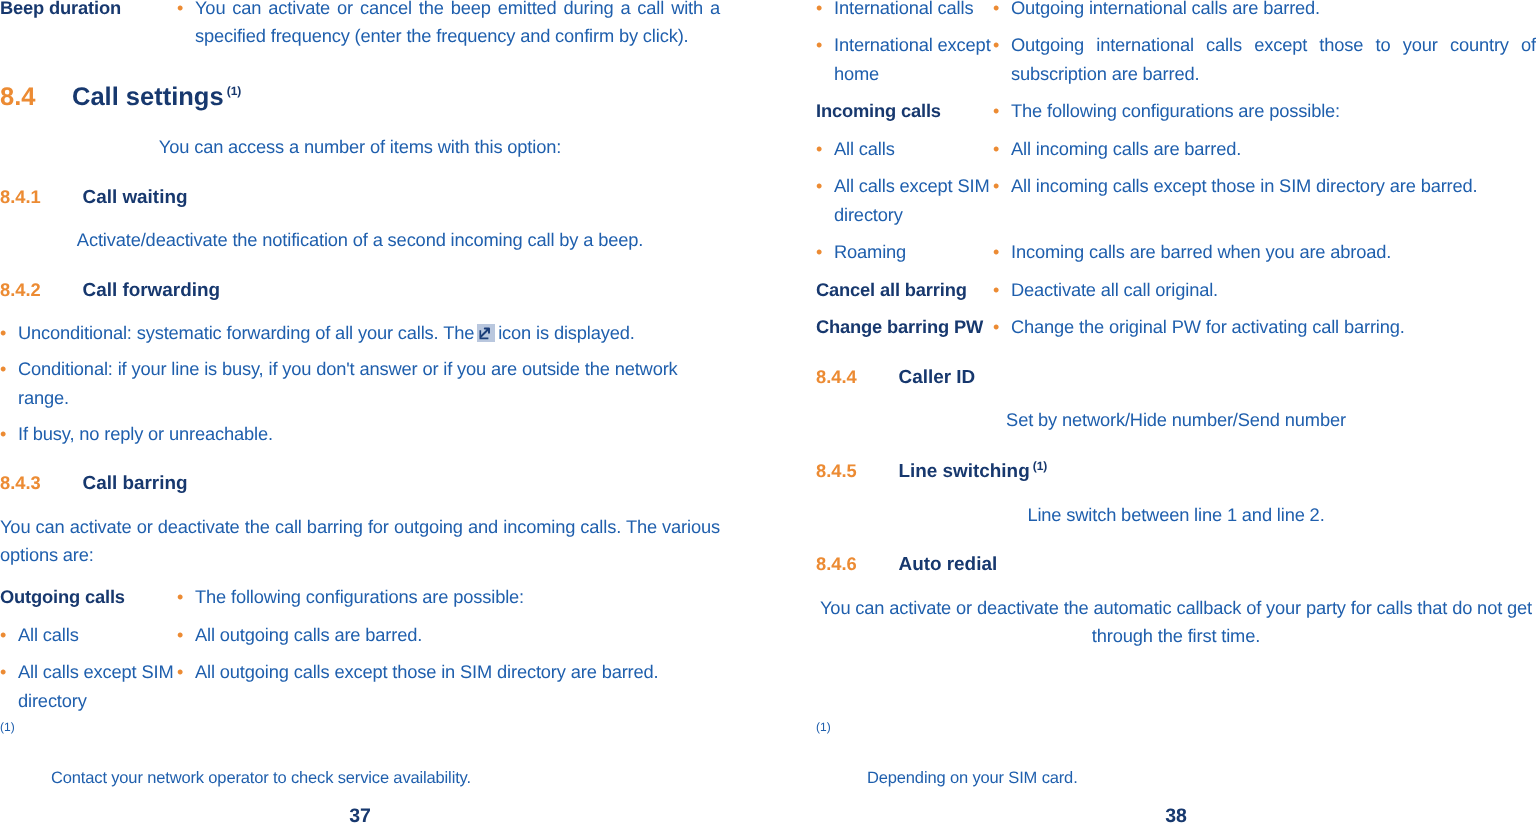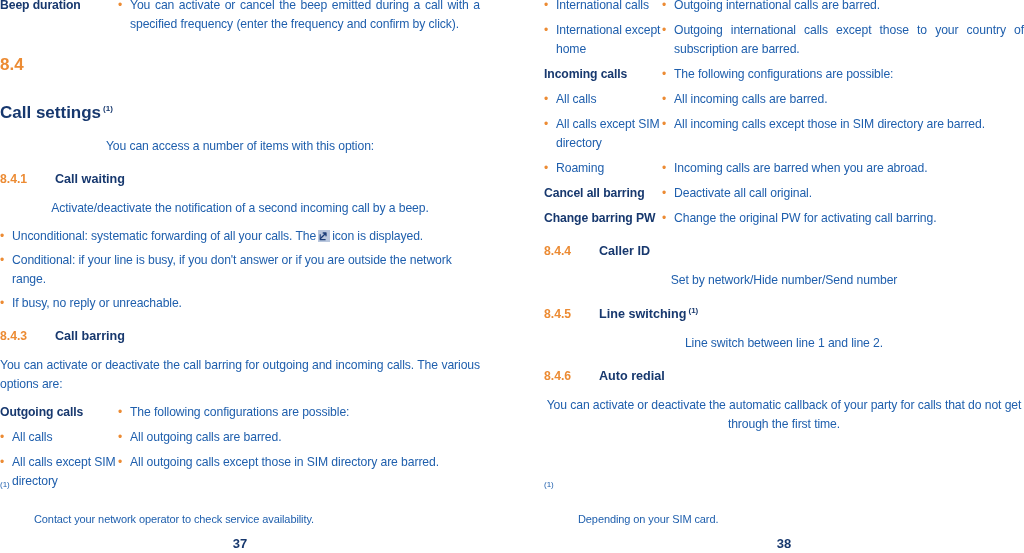--- a/index.html
+++ b/index.html
@@ -48,21 +48,20 @@
     letter-spacing: -0.1px;
   }
   .para.nojust { text-align: center; }
 
   
   .h2 {
     margin: 21px 0 14px 0;
     display: flex;
     align-items: baseline;
     font-weight: bold;
-    flex-direction: column;
   }
   .h2 .num {
     color: #ec8b33;
     font-size: 17px;
     width: 48px;
     flex: 0 0 48px;
   }
   .h2 .title {
     color: #17386e;
     font-size: 17px;
@@ -213,20 +212,24 @@
       </div>
 
       <p class="para nojust">You can access a number of items with this option:</p>
 
       <div class="h3">
         <span class="num">8.4.1</span>
         <span class="title">Call waiting</span>
       </div>
       <p class="para nojust">Activate/deactivate the notification of a second incoming call by a beep.</p>
 
+      <div class="h3">
+        <span class="num">8.4.2</span>
+        <span class="title">Call forwarding</span>
+      </div>
 
       <div class="blist">
         <div class="bitem">
           <span class="bullet">•</span>
           <span class="btext nojust"><span>Unconditional: systematic forwarding of all your calls. The</span><span class="inline-icon"><svg width="12" height="12" viewBox="0 0 12 12">
                   <rect x="0" y="0" width="12" height="12" fill="#b9c7de"></rect>
                   <path d="M2.5 8.5 L8 3 M8 3 L5.2 3 M8 3 L8 5.8" stroke="#1b3d78" stroke-width="1.3" fill="none" stroke-linecap="round"></path>
                   <path d="M2.2 4.2 L2.2 9.6 L7.6 9.6" stroke="#1b3d78" stroke-width="1.1" fill="none"></path>
                 </svg></span><span>icon is displayed.</span></span>
         </div>

